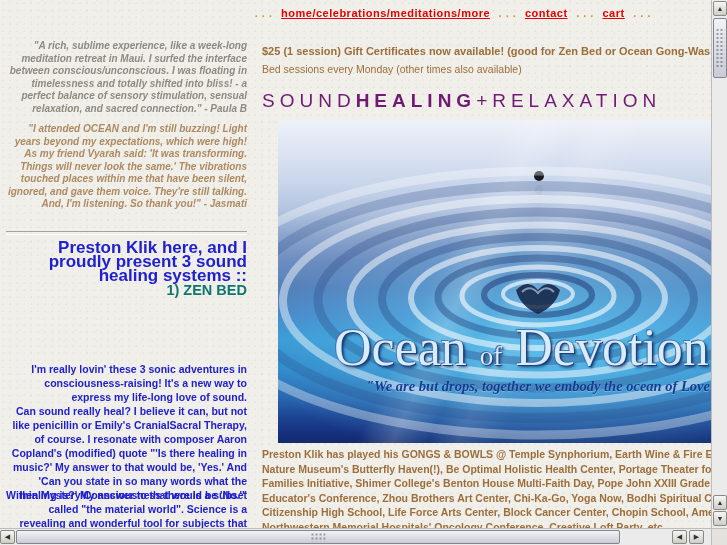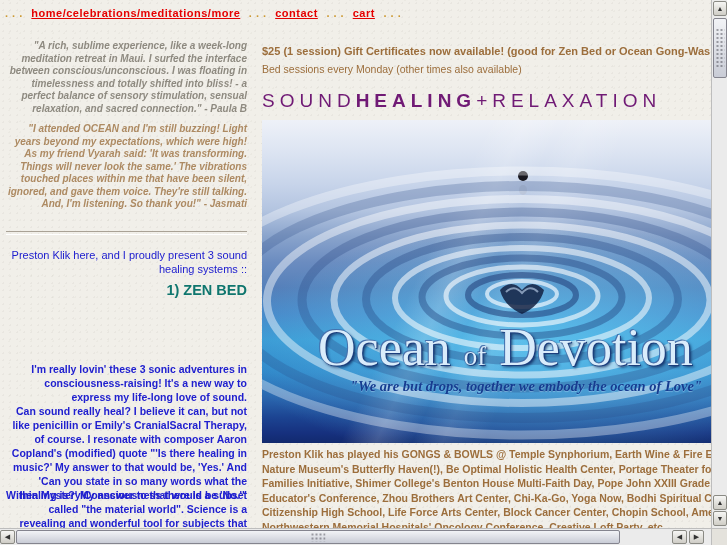--- a/index.html
+++ b/index.html
@@ -7,47 +7,47 @@
     width:727px;height:545px;position:relative;overflow:hidden;
     font-family:"Liberation Sans", sans-serif;
     background-color:#f1efe9;
     background-image:
       radial-gradient(rgba(120,115,100,0.07) 1px, transparent 1px),
       radial-gradient(rgba(120,115,100,0.05) 1px, transparent 1px);
     background-size:7px 7px, 11px 11px;
     background-position:0 0, 4px 6px;
   }
   
-  .nav{position:absolute;top:7px;left:0;width:656px;text-align:left;
+  .nav{position:absolute;top:7px;left:0;width:656px;text-align:right;
        font-size:11px;font-weight:bold;color:#cc9933;letter-spacing:.5px;}
   .nav a{color:#e50000;text-decoration:underline;cursor:pointer;}
   .nav .sep{color:#cc9933;margin:0 5px;}
   
   .leftcol{position:absolute;left:6px;top:0;width:243px;height:528px;overflow:hidden;
            text-align:right;}
   .leftcol .block{position:absolute;left:0;right:2px;}
   .t1{top:40px;color:#8e8a80;font-style:italic;font-weight:bold;font-size:10px;line-height:12.5px;}
   .t2{top:123px;color:#ad8a62;font-style:italic;font-weight:bold;font-size:10px;line-height:12.5px;}
   .divider{top:231px;height:2px;border-top:1px solid #a9a296;border-bottom:1px solid #ffffff;}
-  .intro{top:241px;color:#2020cf;font-weight:normal;font-size:11px;line-height:14px;margin-top:7px;}
+  .intro{top:241px;color:#2020cf;font-weight:bold;font-size:17px;line-height:14px;}
   .syslist{top:282px;color:#0f766e;font-weight:bold;font-size:14.5px;line-height:17.5px;}
   .bluepara{color:#2020cf;font-weight:bold;font-size:10.5px;line-height:14px;}
   .p1{top:362px;}
   .p2{top:404px;}
   .p3{top:488px;}
   
   .main{position:absolute;left:262px;top:0;width:450px;height:528px;overflow:hidden;}
   .promo{position:absolute;top:42px;left:0;width:450px;color:#9c6e3c;font-size:10.5px;
          line-height:18px;white-space:nowrap;overflow:hidden;}
   .promo b{font-size:11px;}
   .heading{position:absolute;top:90px;left:0;width:450px;white-space:nowrap;overflow:hidden;
            color:#701a75;font-size:19px;letter-spacing:5px;font-weight:normal;}
   .heading b{font-weight:bold;}
   
-  .ocean{position:absolute;top:120px;left:0;width:450px;height:323px;overflow:hidden;
+  .ocean{position:absolute;top:120px;left:16px;width:450px;height:323px;overflow:hidden;
     background:
       linear-gradient(115deg, rgba(255,255,255,0) 38%, rgba(255,255,255,.18) 44%,
         rgba(255,255,255,0) 50%, rgba(255,255,255,.12) 55%, rgba(255,255,255,0) 62%),
       radial-gradient(ellipse 420px 170px at 62% 70%, rgba(95,195,238,.9), rgba(95,195,238,0) 72%),
       linear-gradient(180deg,
         #eef1f8 0%, #dce4f2 10%, #c7d4ea 20%, #b3c4e0 28%,
         #8aa4cc 36%, #6b8cc0 44%, #5580ba 52%,
         #4888c8 60%, #3a9ad4 68%, #2f86c8 78%,
         #2a66ae 86%, #1c4492 92%, #16307e 97%, #122a6e 100%);}
   .ocean svg{position:absolute;top:0;left:0;}

